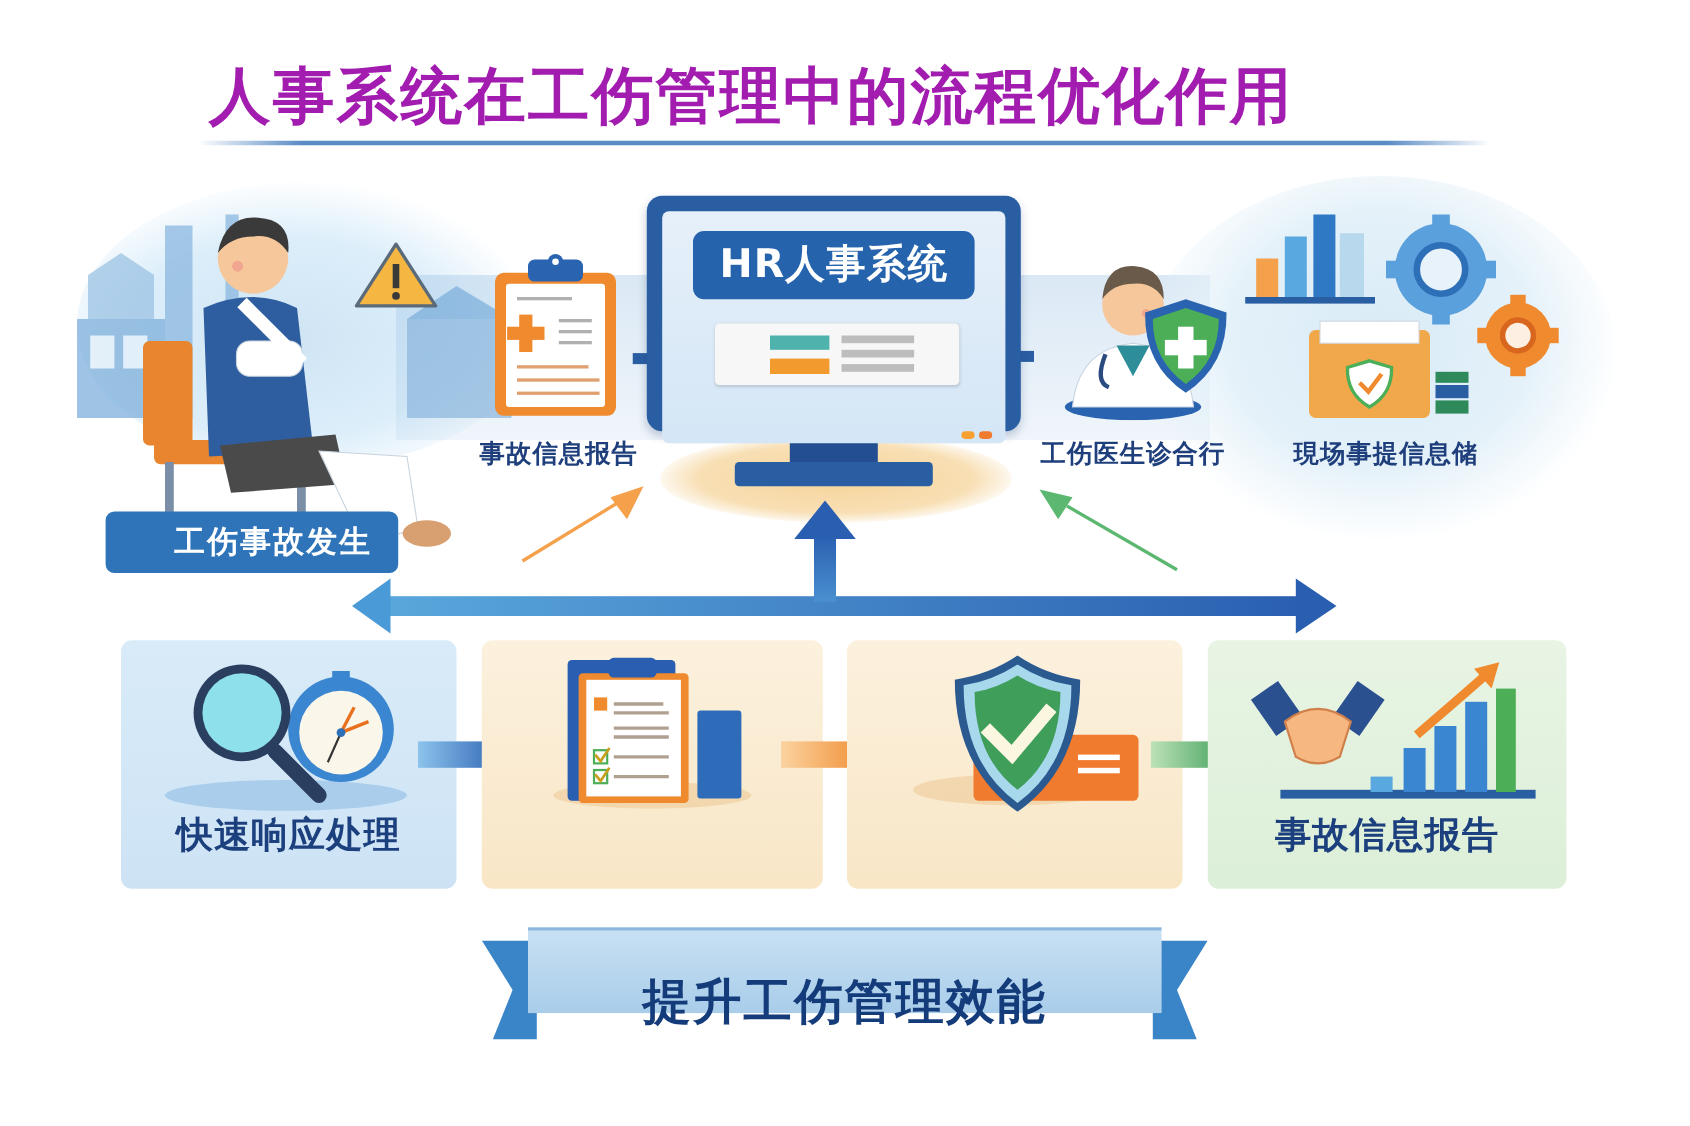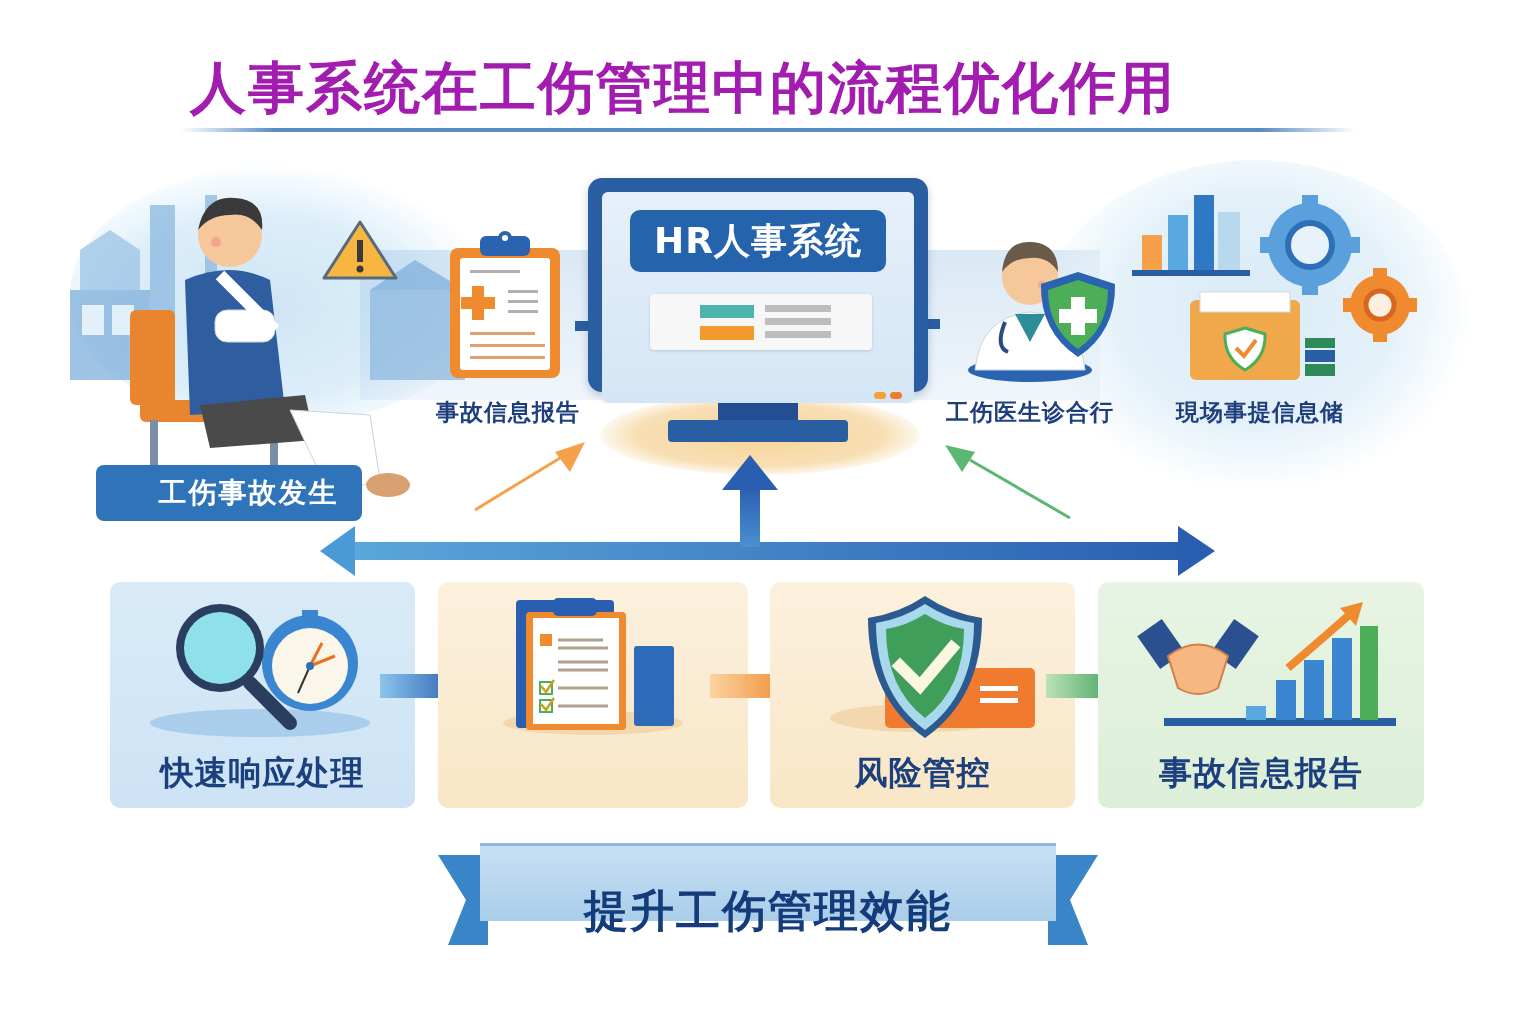--- a/index.html
+++ b/index.html
@@ -78,21 +78,21 @@
 
   .sub-label {
     position: absolute; font-size: 23px; font-weight: bold; color: #1e3f7c; white-space: nowrap; letter-spacing: 1px;
   }
 
   
   .card {
     position: absolute; top: 582px; height: 226px; border-radius: 10px;
   }
   .card-label {
-    position: absolute; left: 0; right: 0; bottom: 12px; text-align: center;
+    position: absolute; left: 0; right: 0; bottom: 26px; text-align: center;
     font-size: 33px; font-weight: bold; color: #1c3f7d; letter-spacing: 1px;
   }
   .card-icon { position: absolute; left: 0; right: 0; top: 6px; height: 150px; }
 
   .banner {
     position: absolute; left: 480px; top: 843px; width: 576px; height: 78px;
     background: linear-gradient(180deg, #c8e0f3, #a9cdea);
     border-top: 3px solid #8db7de;
   }
   .banner-text {
@@ -347,21 +347,20 @@
   <svg class="card-icon" viewBox="0 0 305 150">
     <ellipse cx="150" cy="130" rx="90" ry="14" fill="#f0cfa0" opacity="0.7"></ellipse>
     <rect x="115" y="80" width="150" height="60" rx="5" fill="#f07a2e"></rect>
     <rect x="210" y="98" width="38" height="5" fill="#ffffff"></rect>
     <rect x="210" y="110" width="38" height="5" fill="#ffffff"></rect>
     <path d="M155 8 Q180 25 212 30 Q212 110 155 150 Q98 110 98 30 Q130 25 155 8 Z" fill="#2a5a90"></path>
     <path d="M155 16 Q178 31 204 35 Q204 106 155 142 Q106 106 106 35 Q132 31 155 16 Z" fill="#a8d8ec"></path>
     <path d="M155 26 Q174 38 194 41 Q194 100 155 130 Q116 100 116 41 Q136 38 155 26 Z" fill="#3e9e5a"></path>
     <path d="M130 78 L150 98 L182 60" stroke="#fbf6e0" stroke-width="12" fill="none" stroke-linecap="square"></path>
   </svg>
-  <div class="card-label">风险管控</div>
 </div>
 
 <svg style="position:absolute;left:1046px;top:658px;width:112px;height:56px;" viewBox="0 0 112 56">
   <defs>
       <linearGradient id="ag" x1="0" x2="1">
         <stop offset="0" stop-color="#bde2b8"></stop>
         <stop offset="1" stop-color="#3e9e5a"></stop>
       </linearGradient>
     </defs>
   <rect x="0" y="16" width="74" height="24" fill="url(#ag)"></rect>

